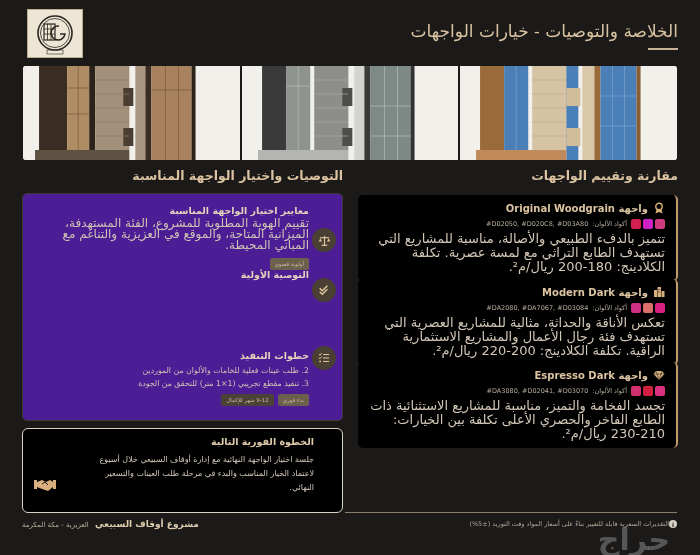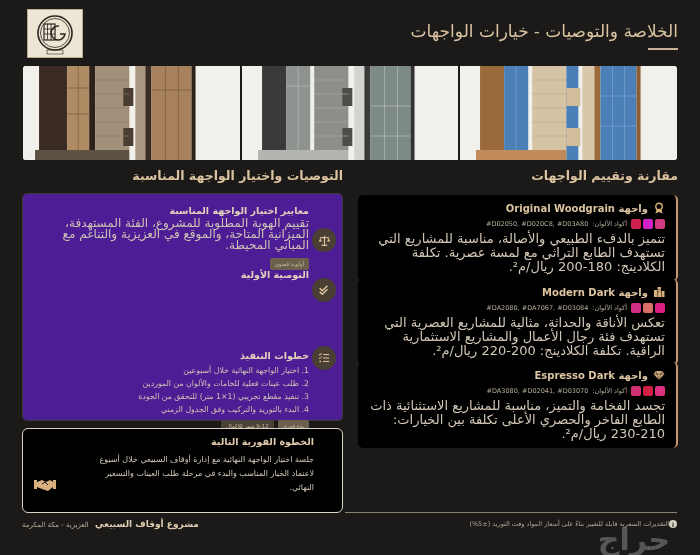--- a/index.html
+++ b/index.html
@@ -270,24 +270,22 @@
         <path d="M1 6.5 L2.3 7.8 L4.3 5.3" fill="none" stroke="currentColor" stroke-width="1.1"></path>
         <circle cx="2.5" cy="11" r="1" fill="currentColor"></circle>
         <line x1="6" y1="3" x2="13" y2="3" stroke="currentColor" stroke-width="1.2"></line>
         <line x1="6" y1="7" x2="13" y2="7" stroke="currentColor" stroke-width="1.2"></line>
         <line x1="6" y1="11" x2="13" y2="11" stroke="currentColor" stroke-width="1.2"></line>
       </svg>
   </div>
   <div class="block" style="top:136px; width:280px;margin-top:20px;">
     <div class="block-title">خطوات التنفيذ</div>
     <ol class="steps">
-      <li>1. اختيار الواجهة النهائية خلال أسبوعين</li>
       <li>2. طلب عينات فعلية للخامات والألوان من الموردين</li>
       <li>3. تنفيذ مقطع تجريبي (1×1 متر) للتحقق من الجودة</li>
-      <li>4. البدء بالتوريد والتركيب وفق الجدول الزمني</li>
     </ol>
     <div style="display:flex; gap:4px;">
       <span class="badge">بدء فوري</span>
       <span class="badge dark">9-12 شهر للإكمال</span>
     </div>
   </div>
 </div>
 
 <div class="next-box">
   <div class="next-title">الخطوة الفورية التالية</div>

